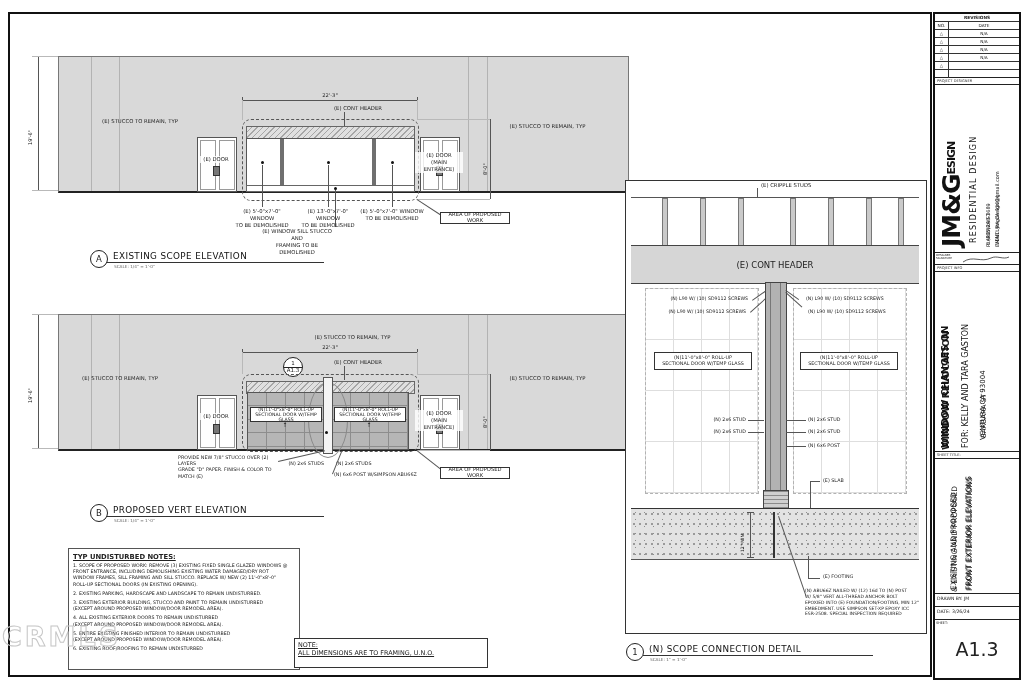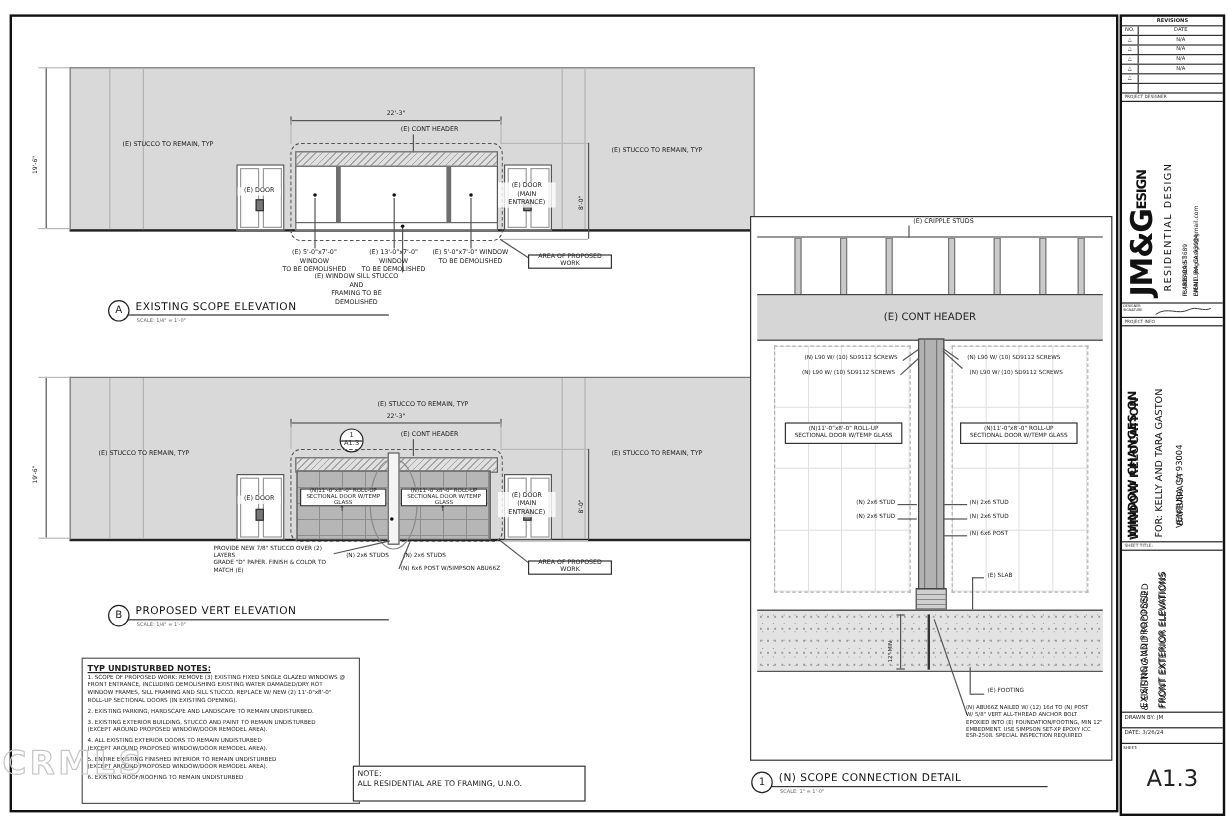--- a/index.html
+++ b/index.html
@@ -37,21 +37,21 @@
            background-image:radial-gradient(#8d8d8d .7px,transparent .8px),radial-gradient(#9a9a9a .6px,transparent .7px);
            background-size:9px 7px,6px 10px}
   .dgrid{position:absolute;border:1px dashed #b2b2b2;
          background:repeating-linear-gradient(to right,transparent 0 27px,#dedede 27px 28px),
                     repeating-linear-gradient(to bottom,transparent 0 50px,#dedede 50px 51px)}
   .stud{position:absolute;width:4px;background:#cacaca;border:1px solid #777}
   .nitem{font-size:4.7px;line-height:1.32;white-space:pre-line;margin:0 0 3px 0;color:#222}
   #notesbox{position:absolute;left:68px;top:548px;width:222px;height:112px;border:1px solid #555;background:#fff;padding:4px 4px}
   #notesttl{font-size:6.8px;font-weight:bold;text-decoration:underline;margin-bottom:2px}
   #notebox{position:absolute;left:294px;top:638px;width:186px;height:24px;border:1px solid #333;background:#fff;padding:2px 3px}
-  #notebox .a{font-size:6.4px;}
+  #notebox .a{font-size:6.4px;text-decoration:underline}
   #frame{position:absolute;left:8px;top:12px;width:920px;height:661px;border:2px solid #111}
   #dframe{position:absolute;left:625px;top:180px;width:300px;height:452px;border:1px solid #333;background:#fff}
   #tb{position:absolute;left:933px;top:12px;width:84px;height:664px;border:2px solid #111;background:#fff;font-size:4.3px}
   .tbsec{position:relative;border-bottom:1px solid #222;box-sizing:border-box}
   .revrow{display:flex;height:8px;border-bottom:1px solid #333;align-items:center;box-sizing:border-box}
   .revrow:last-child{border-bottom:none}
   .revno{width:13px;border-right:1px solid #333;text-align:center;height:100%;display:flex;align-items:center;justify-content:center}
   .revdate{flex:1;text-align:center}
   .tblabel{font-size:3.6px;color:#333;padding:1px 2px}
   .wmark{position:absolute;left:2px;top:621px;font-size:27px;letter-spacing:3px;color:transparent;
@@ -229,21 +229,21 @@
  (EXCEPT AROUND PROPOSED WINDOW/DOOR REMODEL AREA).</div>
     <div class="nitem">4. ALL EXISTING EXTERIOR DOORS TO REMAIN UNDISTURBED
  (EXCEPT AROUND PROPOSED WINDOW/DOOR REMODEL AREA).</div>
     <div class="nitem">5. ENTIRE EXISTING FINISHED INTERIOR TO REMAIN UNDISTURBED
  (EXCEPT AROUND PROPOSED WINDOW/DOOR REMODEL AREA).</div>
     <div class="nitem">6. EXISTING ROOF/ROOFING TO REMAIN UNDISTURBED</div>
   </div>
 
   <div id="notebox">
     <div class="a">NOTE:</div>
-    <div class="a">ALL RESIDENTIAL ARE TO FRAMING, U.N.O.</div>
+    <div class="a">ALL DIMENSIONS ARE TO FRAMING, U.N.O.</div>
   </div>
 
   <div>
     <div id="dframe"></div>
 
     <div class="ln" style="left:631px;top:197px;width:288px"></div>
     <div class="stud" style="left:662px;top:198px;height:47px"></div>
     <div class="stud" style="left:700px;top:198px;height:47px"></div>
     <div class="stud" style="left:738px;top:198px;height:47px"></div>
     <div class="stud" style="left:790px;top:198px;height:47px"></div>

